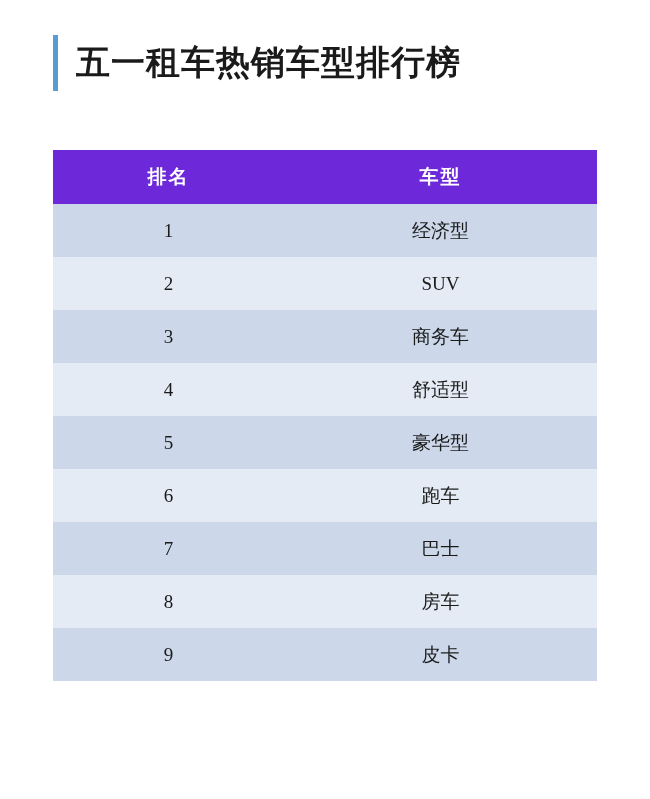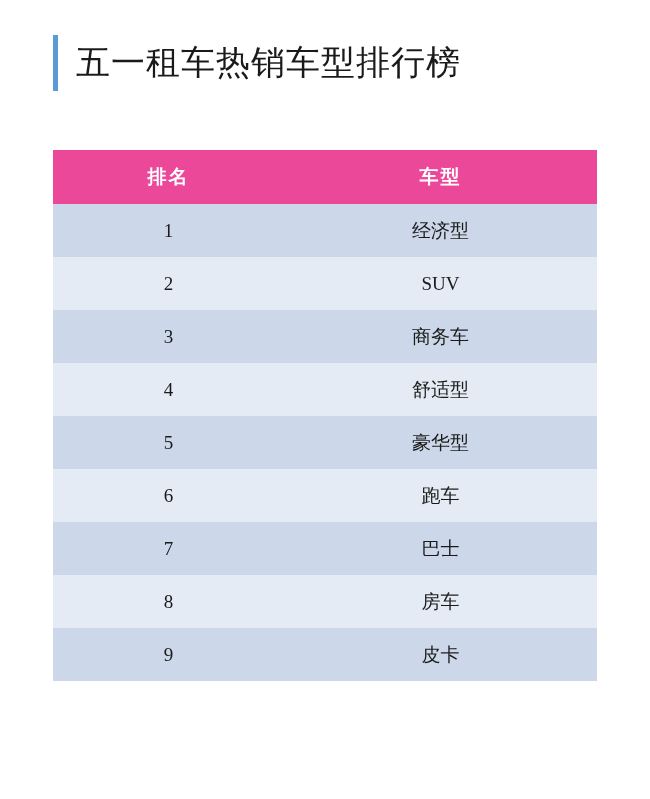--- a/index.html
+++ b/index.html
@@ -29,21 +29,21 @@
   }
   .title-bar {
     width: 5px;
     background: #5b9bd5;
     margin-right: 18px;
     align-self: stretch;
   }
   .title-text {
     font-family: "Liberation Serif", "DejaVu Serif", serif;
     font-size: 34px;
-    font-weight: normal;
+    font-weight: bold;
     color: #1a1a1a;
     letter-spacing: 1px;
     line-height: 56px;
     white-space: nowrap;
   }
   
   .rank-table {
     position: absolute;
     left: 53px;
     top: 150px;
@@ -52,21 +52,21 @@
     table-layout: fixed;
   }
   .rank-table th,
   .rank-table td {
     text-align: center;
     vertical-align: middle;
     border: none;
   }
   .rank-table thead th {
     height: 52px;
-    background: #ec4899;
+    background: #6d28d9;
     color: #ffffff;
     font-size: 19px;
     font-weight: bold;
     letter-spacing: 2px;
   }
   .rank-table tbody td {
     height: 51px;
     font-size: 19px;
     color: #1a1a1a;
   }

